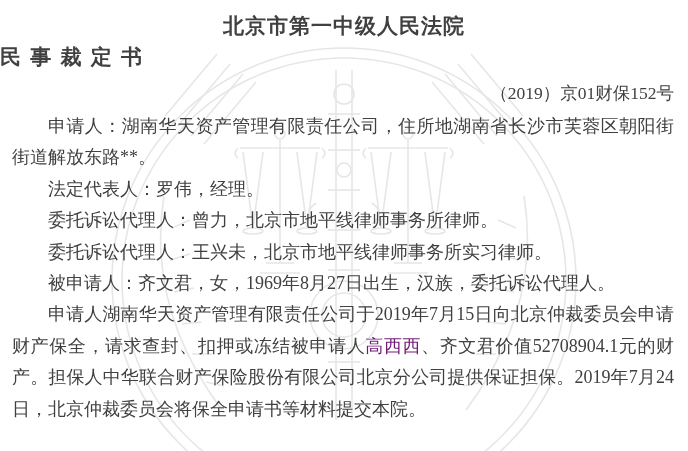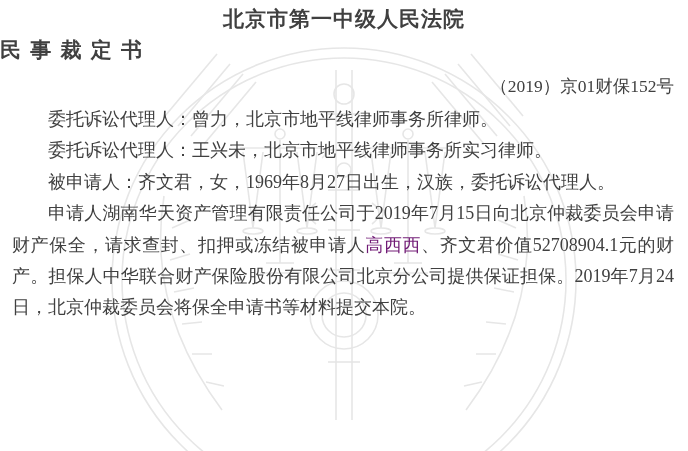--- a/index.html
+++ b/index.html
@@ -21,21 +21,21 @@
     z-index: 0;
     opacity: 0.75;
   }
   .watermark * { stroke: var(--wm-color, #dedede); fill: none; stroke-width: 1.6; }
   .content {
     position: absolute;
     inset: 0;
     z-index: 1;
   }
   .court {
-    margin-top: 6px;
+    margin-top: 13px;
     text-align: center;
     font-size: 21px;
     font-weight: bold;
     letter-spacing: 1px;
     line-height: 26px;
   }
   .doctitle {
     margin-top: 5px;
     text-align: left;
     font-size: 21px;
@@ -134,19 +134,21 @@
       <path d="M444,168 Q462,280 386,382"></path>
       <path d="M436,200 L418,192 M438,232 L418,226 M434,264 L414,260 M426,296 L406,294 M416,326 L396,326 M402,354 L384,358"></path>
     </g>
   </svg>
 
   <div class="content">
     <div class="court">北京市第一中级人民法院</div>
     <div class="doctitle">民 事 裁 定 书</div>
     <div class="caseno">（2019）京01财保152号</div>
     <div class="docbody" id="docBody">
+        <p class="para"><span>申请人：湖南华天资产管理有限责任公司，住所地湖南省长沙市芙蓉区朝阳街街道解放东路**。</span></p>
+        <p class="para"><span>法定代表人：罗伟，经理。</span></p>
         <p class="para"><span>委托诉讼代理人：曾力，北京市地平线律师事务所律师。</span></p>
         <p class="para"><span>委托诉讼代理人：王兴未，北京市地平线律师事务所实习律师。</span></p>
         <p class="para"><span>被申请人：齐文君，女，1969年8月27日出生，汉族，委托诉讼代理人。</span></p>
         <p class="para"><span>申请人湖南华天资产管理有限责任公司于2019年7月15日向北京仲裁委员会申请财产保全，请求查封、扣押或冻结被申请人</span><span style="color: #701a75;">高西西</span><span>、齐文君价值52708904.1元的财产。担保人中华联合财产保险股份有限公司北京分公司提供保证担保。2019年7月24日，北京仲裁委员会将保全申请书等材料提交本院。</span></p>
       </div>
   </div>
 </div>
 
 </body></html>

